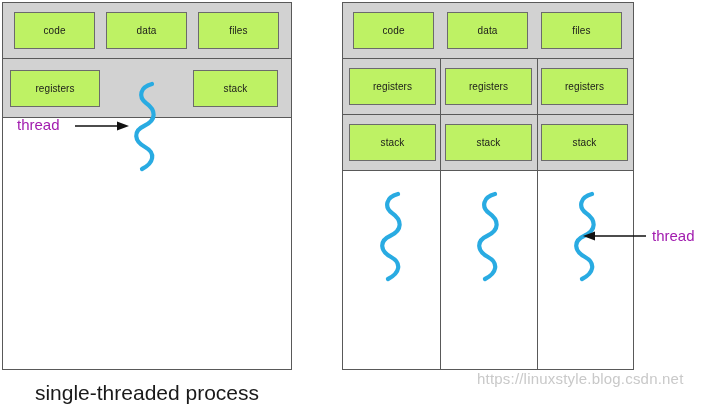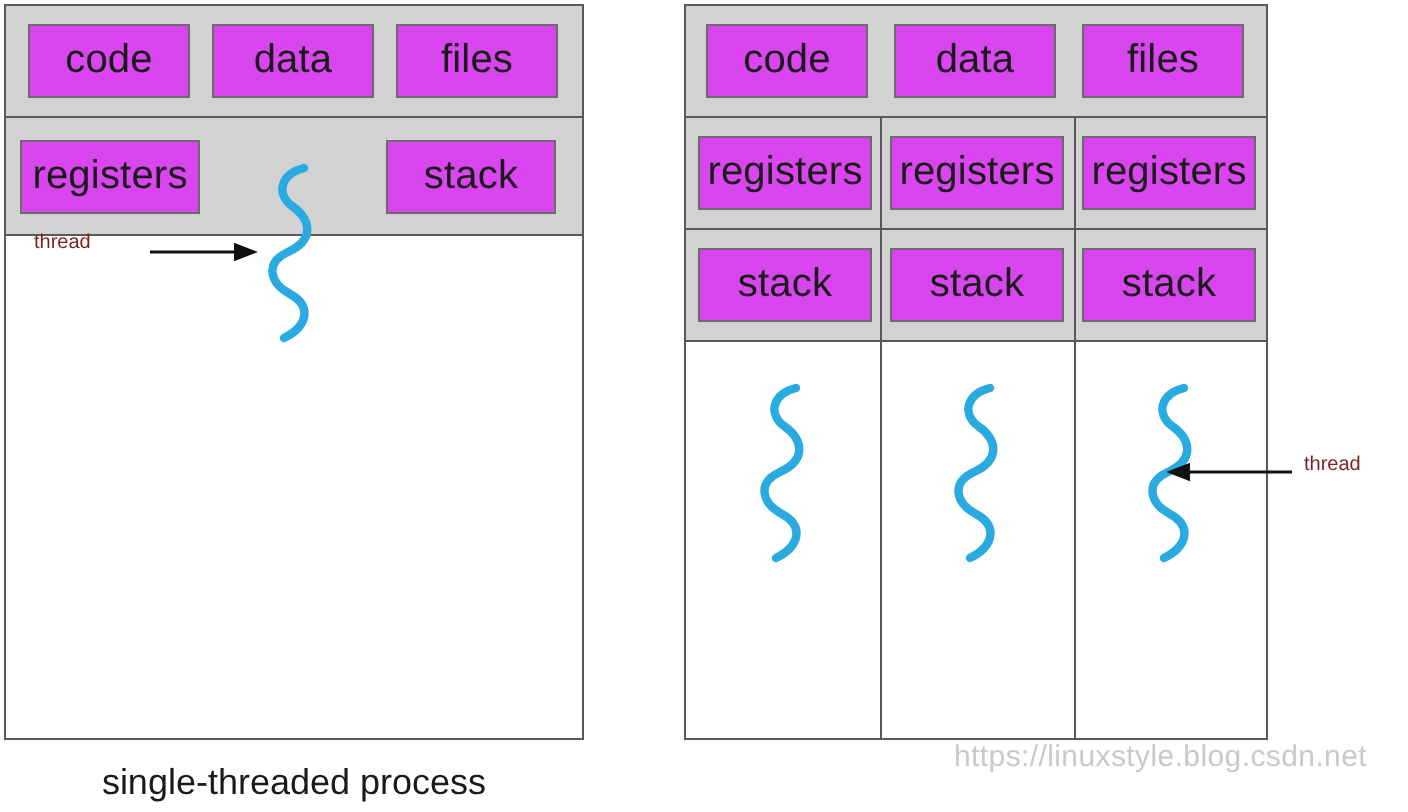--- a/index.html
+++ b/index.html
@@ -41,26 +41,26 @@
   .whitearea {
     position: absolute;
     box-sizing: border-box;
     background: #ffffff;
   }
 
   
   .cell {
     position: absolute;
     box-sizing: border-box;
-    background: #d946ef;
+    background: #bef264;
     border: 1px solid #6b6b6b;
     display: flex;
     align-items: center;
     justify-content: center;
-    font-size: 20px;
+    font-size: 10px;
     color: #1a1a1a;
     letter-spacing: 0.1px;
     white-space: nowrap;
   }
 
   
   .vdiv {
     position: absolute;
     width: 1px;
     background: #595959;
@@ -71,28 +71,28 @@
     position: absolute;
     width: 34px;
     height: 92px;
   }
   .squiggle svg { display: block; }
 
   
   .arrow-svg { position: absolute; }
   .lbl {
     position: absolute;
-    font-size: 10px;
-    color: #7f1d1d;
+    font-size: 15px;
+    color: #a21caf;
     white-space: nowrap;
   }
 
   .caption {
     position: absolute;
-    font-size: 18px;
+    font-size: 21px;
     color: #1a1a1a;
     white-space: nowrap;
     text-align: center;
   }
 
   .watermark {
     position: absolute;
     font-size: 15px;
     color: #c9c9c9;
     white-space: nowrap;

